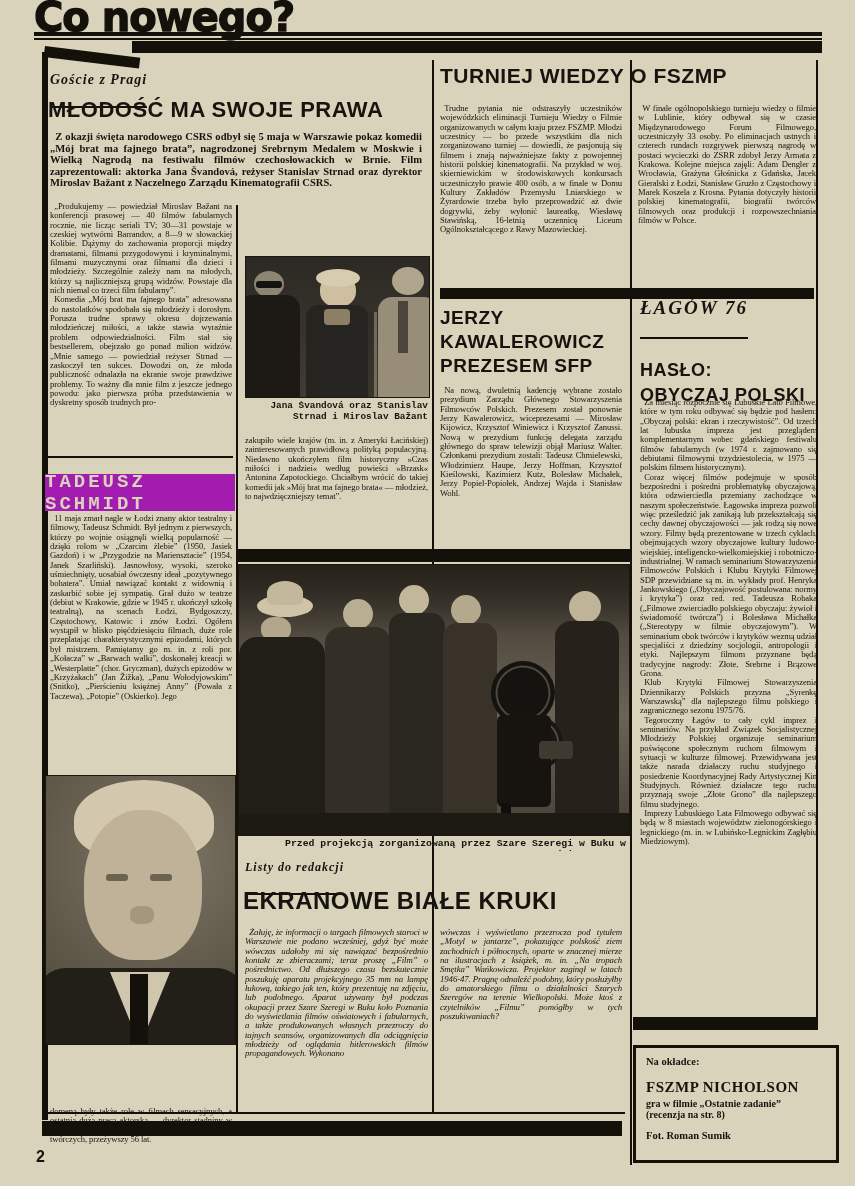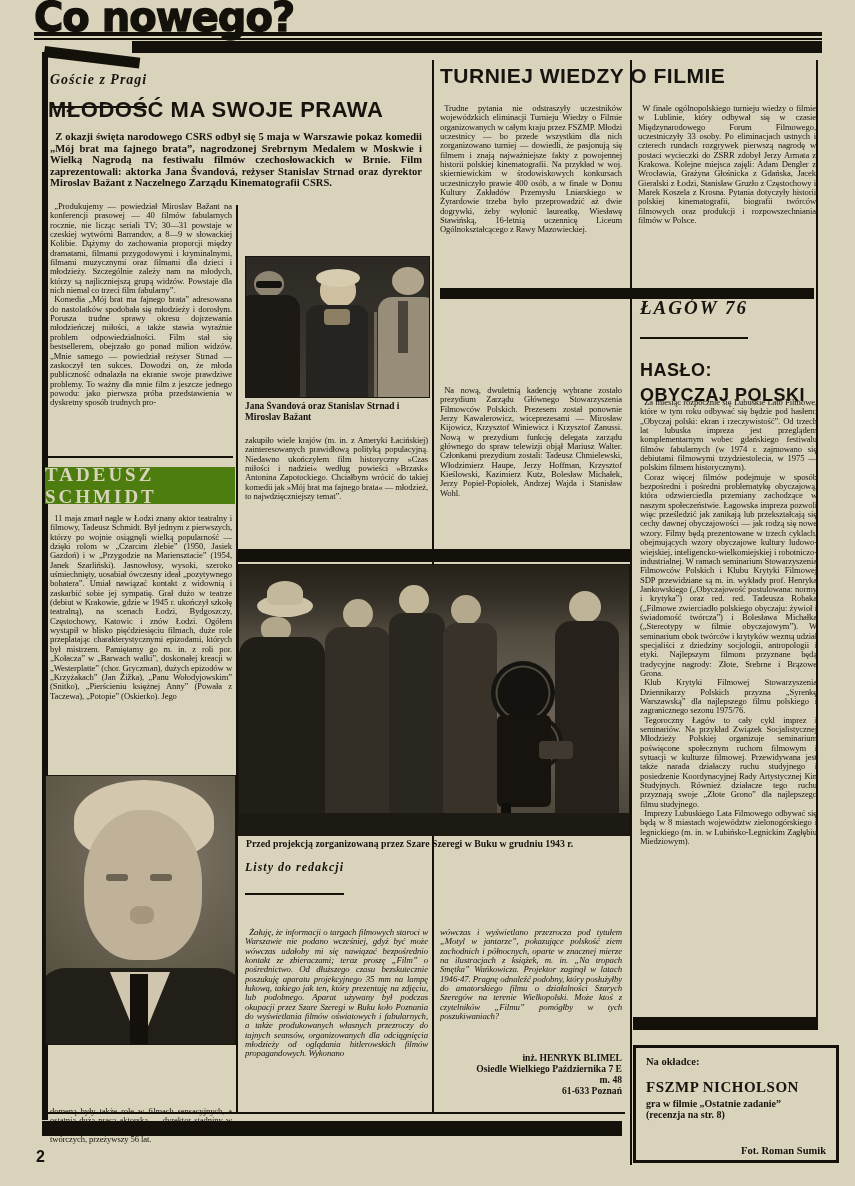--- a/index.html
+++ b/index.html
@@ -28,28 +28,28 @@
   .body{
     position:absolute;font-family:"Liberation Serif",serif;font-size:8.6px;
     line-height:9.35px;text-align:justify;white-space:pre-line;overflow:hidden;
     letter-spacing:-.1px;
   }
   .lead{
     position:absolute;font-family:"Liberation Serif",serif;font-weight:bold;
     font-size:10.6px;line-height:11.6px;text-align:justify;white-space:pre-line;overflow:hidden;
   }
   .caption{
-    position:absolute;font-family:Liberation Serif, serif;font-weight:bold;
-    font-size:9.4px;line-height:10.5px;overflow:hidden;
+    position:absolute;font-family:Liberation Mono, monospace;font-weight:bold;
+    font-size:9.4px;line-height:10.5px;overflow:hidden;text-align:right;
   }
   .italic{font-style:italic;}
   .banner{
-    position:absolute;background:#4d7c0f;color:#d9d3bc;
-    font-family:Liberation Serif, serif;font-weight:bold;
-    display:flex;align-items:center;justify-content:center;letter-spacing:3px;
+    position:absolute;background:#a21caf;color:#d9d3bc;
+    font-family:Liberation Mono, monospace;font-weight:bold;
+    display:flex;align-items:center;justify-content:center;letter-spacing:3px;margin-top:7px;
   }
   .photo{position:absolute;overflow:hidden;border:1px solid #1b170f;}
   .photo div{position:absolute;}
   .coverbox{
     position:absolute;border:3px solid #14100a;background:#d9d3bc;
     font-family:"Liberation Serif",serif;font-weight:bold;
   }
   .pagenum{position:absolute;font-family:"Liberation Sans",sans-serif;font-weight:bold;font-size:16px;}
 </style>
 </head>
@@ -106,24 +106,27 @@
     <div style="left:38px;top:34px;width:118px;height:150px;border-radius:48% 48% 42% 42%;background:#bfb298;"></div>
     <div style="left:60px;top:98px;width:22px;height:7px;background:#6d6352;border-radius:3px;"></div>
     <div style="left:104px;top:98px;width:22px;height:7px;background:#6d6352;border-radius:3px;"></div>
     <div style="left:84px;top:130px;width:24px;height:18px;background:#a4977d;border-radius:40%;"></div>
     <div style="left:-10px;top:192px;width:210px;height:80px;background:#221e18;border-radius:30px 30px 0 0;"></div>
     <div style="left:64px;top:196px;width:60px;height:74px;background:#cfc6ad;clip-path:polygon(0 0,100% 0,50% 100%);"></div>
     <div style="left:84px;top:198px;width:18px;height:72px;background:#14110c;"></div>
   </div>
   <div class="body" style="left:50px;top:1107px;width:182px;height:56px;">domeną były także role w filmach sensacyjnych, a ostatnią dużą pracą aktorską — dyrektor stadniny w serialu telewizyjnym „Karino”. Zmarł w pełni sił twórczych, przeżywszy 56 lat.</div>
 
-  <div class="headline" style="left:440px;top:64px;font-size:21px;width:380px;">TURNIEJ WIEDZY O FILMIE</div>
+  <div class="headline" style="left:440px;top:64px;font-size:21px;width:380px;">TURNIEJ WIEDZY O FSZMP</div>
   <div class="body" style="left:440px;top:104px;width:182px;height:180px;"> Trudne pytania nie odstraszyły uczestników wojewódzkich eliminacji Turnieju Wiedzy o Filmie organizowanych w całym kraju przez FSZMP. Młodzi uczestnicy — bo przede wszystkim dla nich zorganizowano turniej — dowiedli, że pasjonują się filmem i znają najważniejsze fakty z powojennej historii polskiej kinematografii. Na przykład w woj. skierniewickim w środowiskowych konkursach uczestniczyło prawie 400 osób, a w finale w Domu Kultury Zakładów Przemysłu Lniarskiego w Żyrardowie trzeba było przeprowadzić aż dwie dogrywki, żeby wyłonić laureatkę, Wiesławę Stawińską, 16-letnią uczennicę Liceum Ogólnokształcącego z Rawy Mazowieckiej.</div>
   <div class="body" style="left:638px;top:104px;width:178px;height:180px;"> W finale ogólnopolskiego turnieju wiedzy o filmie w Lublinie, który odbywał się w czasie Międzynarodowego Forum Filmowego, uczestniczyły 33 osoby. Po eliminacjach ustnych i czterech rundach rozgrywek pierwszą nagrodę w postaci wycieczki do ZSRR zdobył Jerzy Armata z Krakowa. Kolejne miejsca zajęli: Adam Dengler z Wrocławia, Grażyna Głośnicka z Gdańska, Jacek Gieralski z Łodzi, Stanisław Gruzło z Częstochowy i Marek Koszela z Krosna. Pytania dotyczyły historii polskiej kinematografii, biografii twórców filmowych oraz produkcji i rozpowszechniania filmów w Polsce.</div>
 
+  <div class="headline" style="left:440px;top:306px;font-size:19px;width:190px;line-height:24px;">JERZY
+KAWALEROWICZ
+PREZESEM SFP</div>
   <div class="body" style="left:440px;top:386px;width:182px;height:156px;"> Na nową, dwuletnią kadencję wybrane zostało prezydium Zarządu Głównego Stowarzyszenia Filmowców Polskich. Prezesem został ponownie Jerzy Kawalerowicz, wiceprezesami — Mirosław Kijowicz, Krzysztof Winiewicz i Krzysztof Zanussi. Nową w prezydium funkcję delegata zarządu głównego do spraw telewizji objął Mariusz Walter. Członkami prezydium zostali: Tadeusz Chmielewski, Włodzimierz Haupe, Jerzy Hoffman, Krzysztof Kieślowski, Kazimierz Kutz, Bolesław Michałek, Jerzy Popiel-Popiołek, Andrzej Wajda i Stanisław Wohl.</div>
 
   <div class="kicker" style="left:640px;top:297px;font-size:19px;letter-spacing:2px;text-align:right;">ŁAGÓW 76</div>
   <div class="headline" style="left:640px;top:338px;font-size:18px;width:180px;line-height:25px;margin-top:20px;">HASŁO:
 OBYCZAJ POLSKI</div>
   <div class="body" style="left:640px;top:398px;width:177px;height:614px;"> Za miesiąc rozpocznie się Lubuskie Lato Filmowe, które w tym roku odbywać się będzie pod hasłem: „Obyczaj polski: ekran i rzeczywistość”. Od trzech lat lubuska impreza jest przeglądem komplementarnym wobec gdańskiego festiwalu filmów fabularnych (w 1974 r. zajmowano się debiutami filmowymi trzydziestolecia, w 1975 — polskim filmem historycznym).
  Coraz więcej filmów podejmuje w sposób bezpośredni i pośredni problematykę obyczajową, która odzwierciedla przemiany zachodzące w naszym społeczeństwie. Łagowska impreza pozwoli więc prześledzić jak zanikają lub przekształcają się cechy dawnej obyczajowości — jak rodzą się nowe wzory. Filmy będą prezentowane w trzech cyklach, obejmujących wzory obyczajowe kultury ludowo-wiejskiej, inteligencko-wielkomiejskiej i robotniczo-industrialnej. W ramach seminarium Stowarzyszenia Filmowców Polskich i Klubu Krytyki Filmowej SDP przewidziane są m. in. wykłady prof. Henryka Jankowskiego („Obyczajowość postulowana: normy i krytyka”) oraz red. red. Tadeusza Robaka („Filmowe zwierciadło polskiego obyczaju: żywioł i świadomość twórcza”) i Bolesława Michałka („Stereotypy w filmie obyczajowym”). W seminarium obok twórców i krytyków wezmą udział specjaliści z dziedziny socjologii, antropologii i etyki. Najlepszym filmom przyznane będą tradycyjne nagrody: Złote, Srebrne i Brązowe Grona.
  Klub Krytyki Filmowej Stowarzyszenia Dziennikarzy Polskich przyzna „Syrenkę Warszawską” dla najlepszego filmu polskiego i zagranicznego sezonu 1975/76.
  Tegoroczny Łagów to cały cykl imprez i seminariów. Na przykład Związek Socjalistycznej Młodzieży Polskiej organizuje seminarium poświęcone społecznym ruchom filmowym i sytuacji w kulturze filmowej. Przewidywana jest także narada działaczy ruchu studyjnego i posiedzenie Koordynacyjnej Rady Artystycznej Kin Studyjnych. Również działacze tego ruchu przyznają swoje „Złote Grono” dla najlepszego filmu studyjnego.
  Imprezy Lubuskiego Lata Filmowego odbywać się będą w 8 miastach województw zielonogórskiego i legnickiego (m. in. w Lubińsko-Legnickim Zagłębiu Miedziowym).</div>
@@ -145,32 +148,27 @@
     <div style="left:252px;top:96px;width:64px;height:64px;border-radius:50%;background:radial-gradient(circle,#151310 55%,#5c5547 58%,#151310 62%);"></div>
     <div style="left:268px;top:150px;width:56px;height:56px;border-radius:50%;background:radial-gradient(circle,#1a1713 55%,#665e4e 58%,#1a1713 62%);"></div>
     <div style="left:258px;top:150px;width:54px;height:92px;background:#17140f;border-radius:6px;"></div>
     <div style="left:300px;top:176px;width:34px;height:18px;background:#3f3930;border-radius:4px;"></div>
     <div style="left:262px;top:238px;width:10px;height:32px;background:#110f0b;"></div>
     <div style="left:0;top:248px;width:390px;height:22px;background:#1d1a14;"></div>
   </div>
   <div class="caption" style="left:246px;top:839px;width:380px;height:12px;font-size:9.8px;">Przed projekcją zorganizowaną przez Szare Szeregi w Buku w grudniu 1943 r.</div>
 
   <div class="kicker" style="left:245px;top:860px;font-size:12px;">Listy do redakcji</div>
+  <div class="headline" style="left:243px;top:888px;font-size:24px;width:390px;">EKRANOWE BIAŁE KRUKI</div>
   <div class="body italic" style="left:245px;top:928px;width:183px;height:180px;font-size:8.8px;"> Żałuję, że informacji o targach filmowych staroci w Warszawie nie podano wcześniej, gdyż być może wówczas udałoby mi się nawiązać bezpośrednio kontakt ze zbieraczami; teraz proszę „Film” o pośrednictwo. Od dłuższego czasu bezskutecznie poszukuję aparatu projekcyjnego 35 mm na lampę łukową, takiego jak ten, który prezentuję na zdjęciu, lub podobnego. Aparat używany był podczas okupacji przez Szare Szeregi w Buku koło Poznania do wyświetlania filmów oświatowych i fabularnych, a także produkowanych własnych przezroczy do tajnych seansów, organizowanych dla odciągnięcia młodzieży od oglądania hitlerowskich filmów propagandowych. Wykonano</div>
   <div class="body italic" style="left:440px;top:928px;width:182px;height:118px;font-size:8.8px;">wówczas i wyświetlano przezrocza pod tytułem „Motyl w jantarze”, pokazujące polskość ziem zachodnich i północnych, oparte w znacznej mierze na ilustracjach z książek, m. in. „Na tropach Smętka” Wańkowicza. Projektor zaginął w latach 1946-47. Pragnę odnaleźć podobny, który posłużyłby do amatorskiego filmu o działalności Szarych Szeregów na terenie Wielkopolski. Może ktoś z czytelników „Filmu” pomógłby w tych poszukiwaniach?</div>
-  <div class="abs" style="left:440px;top:1052px;width:182px;text-align:right;font-weight:bold;font-size:9.6px;line-height:11px;">
-    <div>inż. HENRYK BLIMEL</div>
-    <div>Osiedle Wielkiego Października 7 E</div>
-    <div>m. 48</div>
-    <div>61-633 Poznań</div>
-  </div>
 
   <div class="coverbox" style="left:633px;top:1045px;width:180px;height:96px;padding:8px 10px;">
     <div style="font-size:10.5px;">Na okładce:</div>
     <div style="font-size:15px;margin-top:12px;letter-spacing:.5px;">FSZMP NICHOLSON</div>
     <div style="font-size:10px;margin-top:2px;">gra w filmie „Ostatnie zadanie”</div>
     <div style="font-size:10px;">(recenzja na str. 8)</div>
-    <div style="font-size:10.5px;margin-top:25px;text-align:right;">Fot. Roman Sumik</div>
+    <div style="font-size:10.5px;margin-top:10px;text-align:left;">Fot. Roman Sumik</div>
   </div>
 
   <div class="pagenum" style="left:36px;top:1148px;">2</div>
 
 </div>
 
 </body></html>

